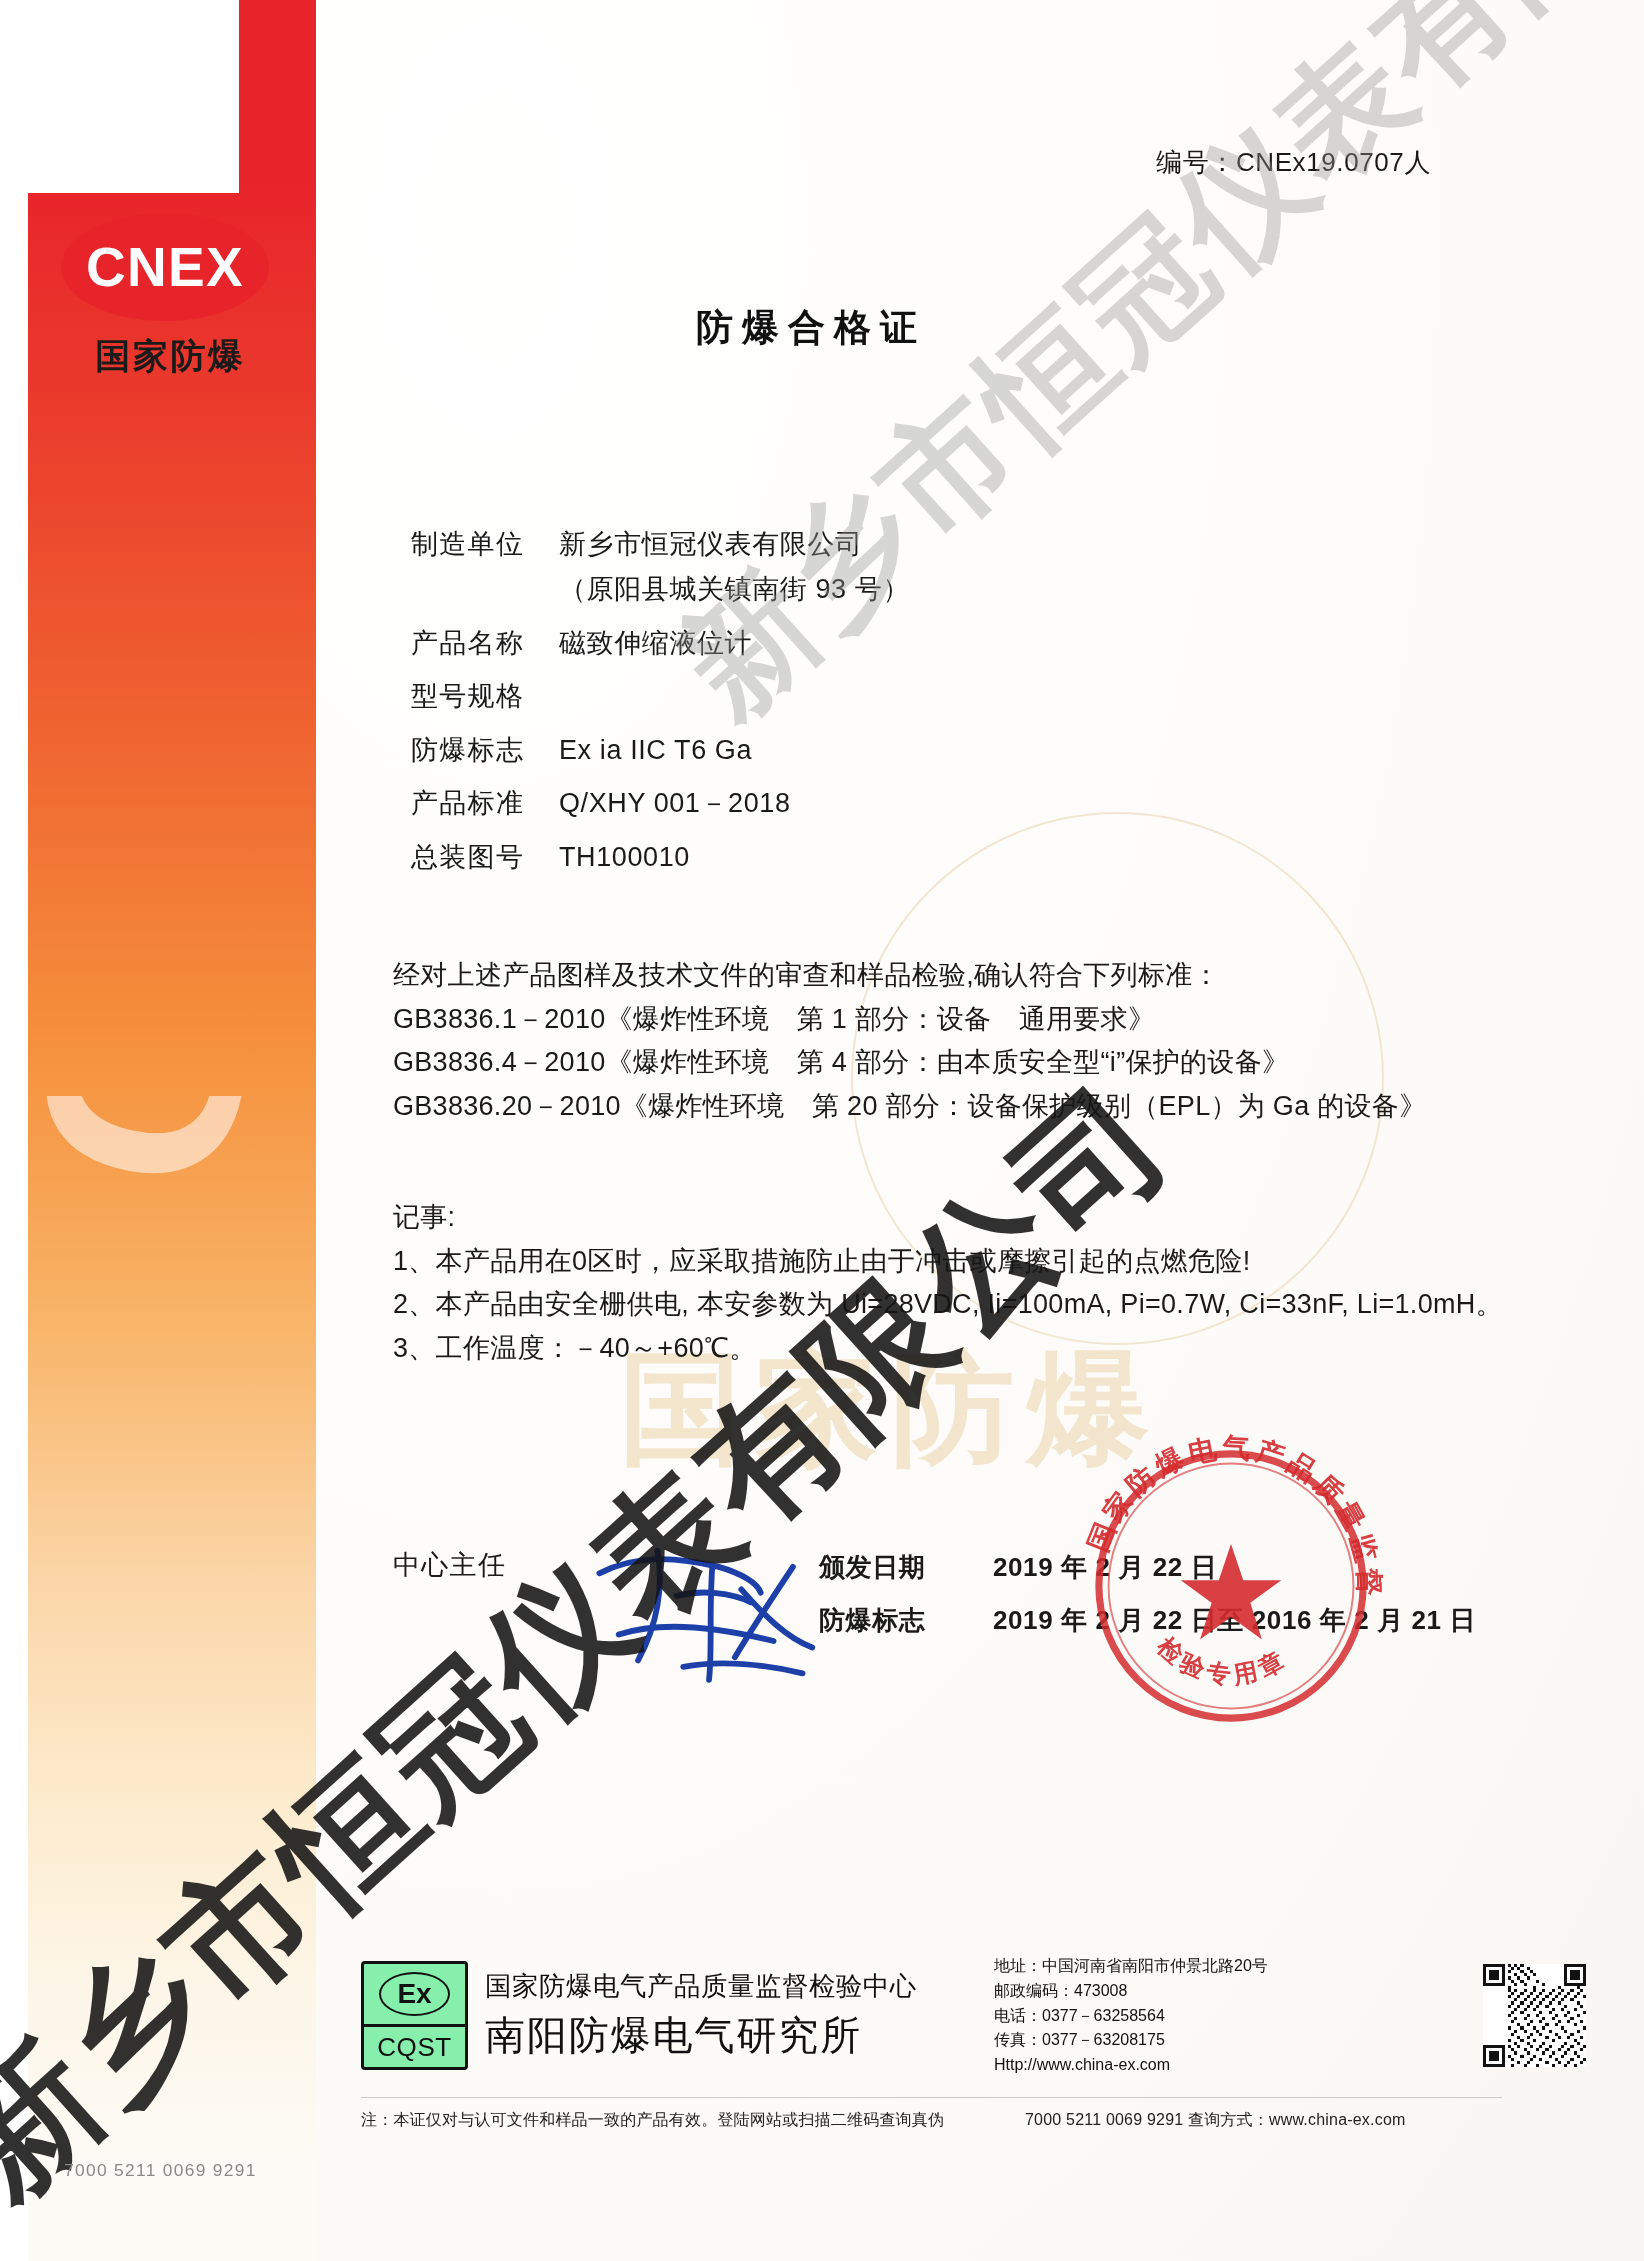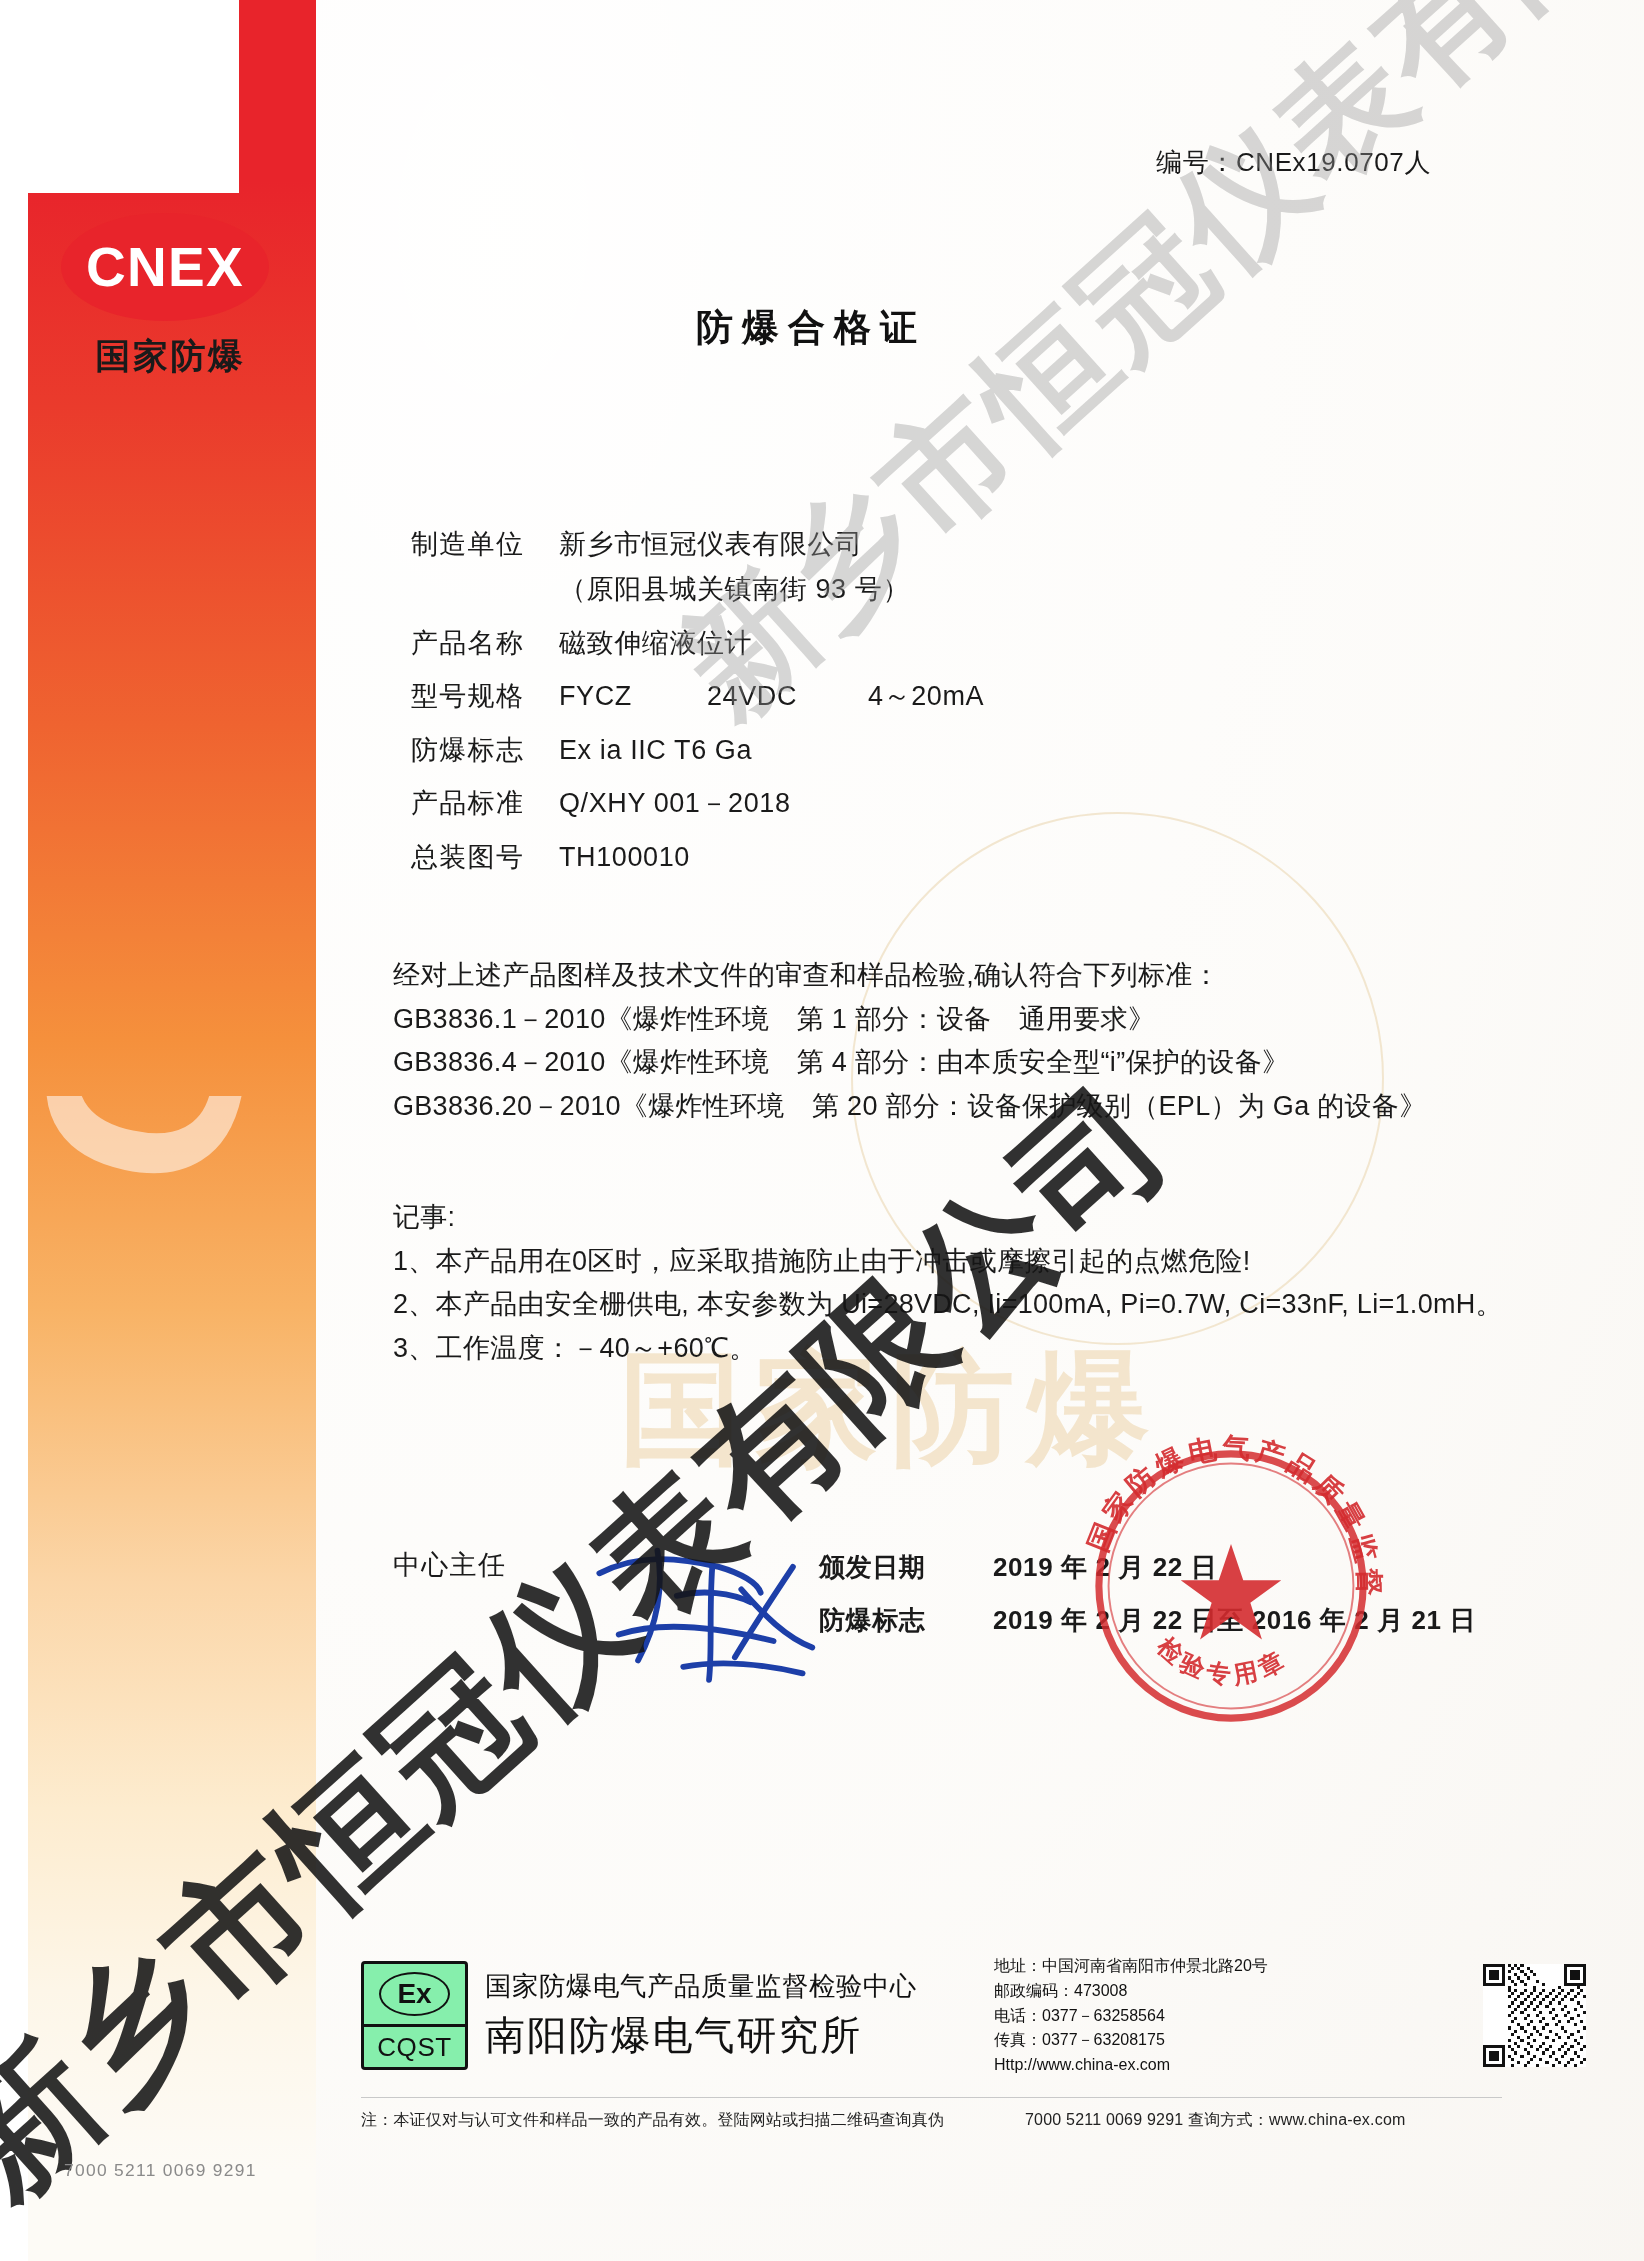--- a/index.html
+++ b/index.html
@@ -449,27 +449,20 @@
       </div>
     </div>
 
     <div class="field-row">
       <div class="field-label">产品名称</div>
       <div class="field-value">磁致伸缩液位计</div>
     </div>
 
     <div class="field-row">
       <div class="field-label">型号规格</div>
-      <div class="field-value">
-        <div class="model-grid">
-          <div class="m1">FYCZ</div>
-          <div class="m2">24VDC</div>
-          <div class="m3">4～20mA</div>
-        </div>
-      </div>
     </div>
 
     <div class="field-row">
       <div class="field-label">防爆标志</div>
       <div class="field-value">Ex ia IIC T6 Ga</div>
     </div>
 
     <div class="field-row">
       <div class="field-label">产品标准</div>
       <div class="field-value">Q/XHY 001－2018</div>

